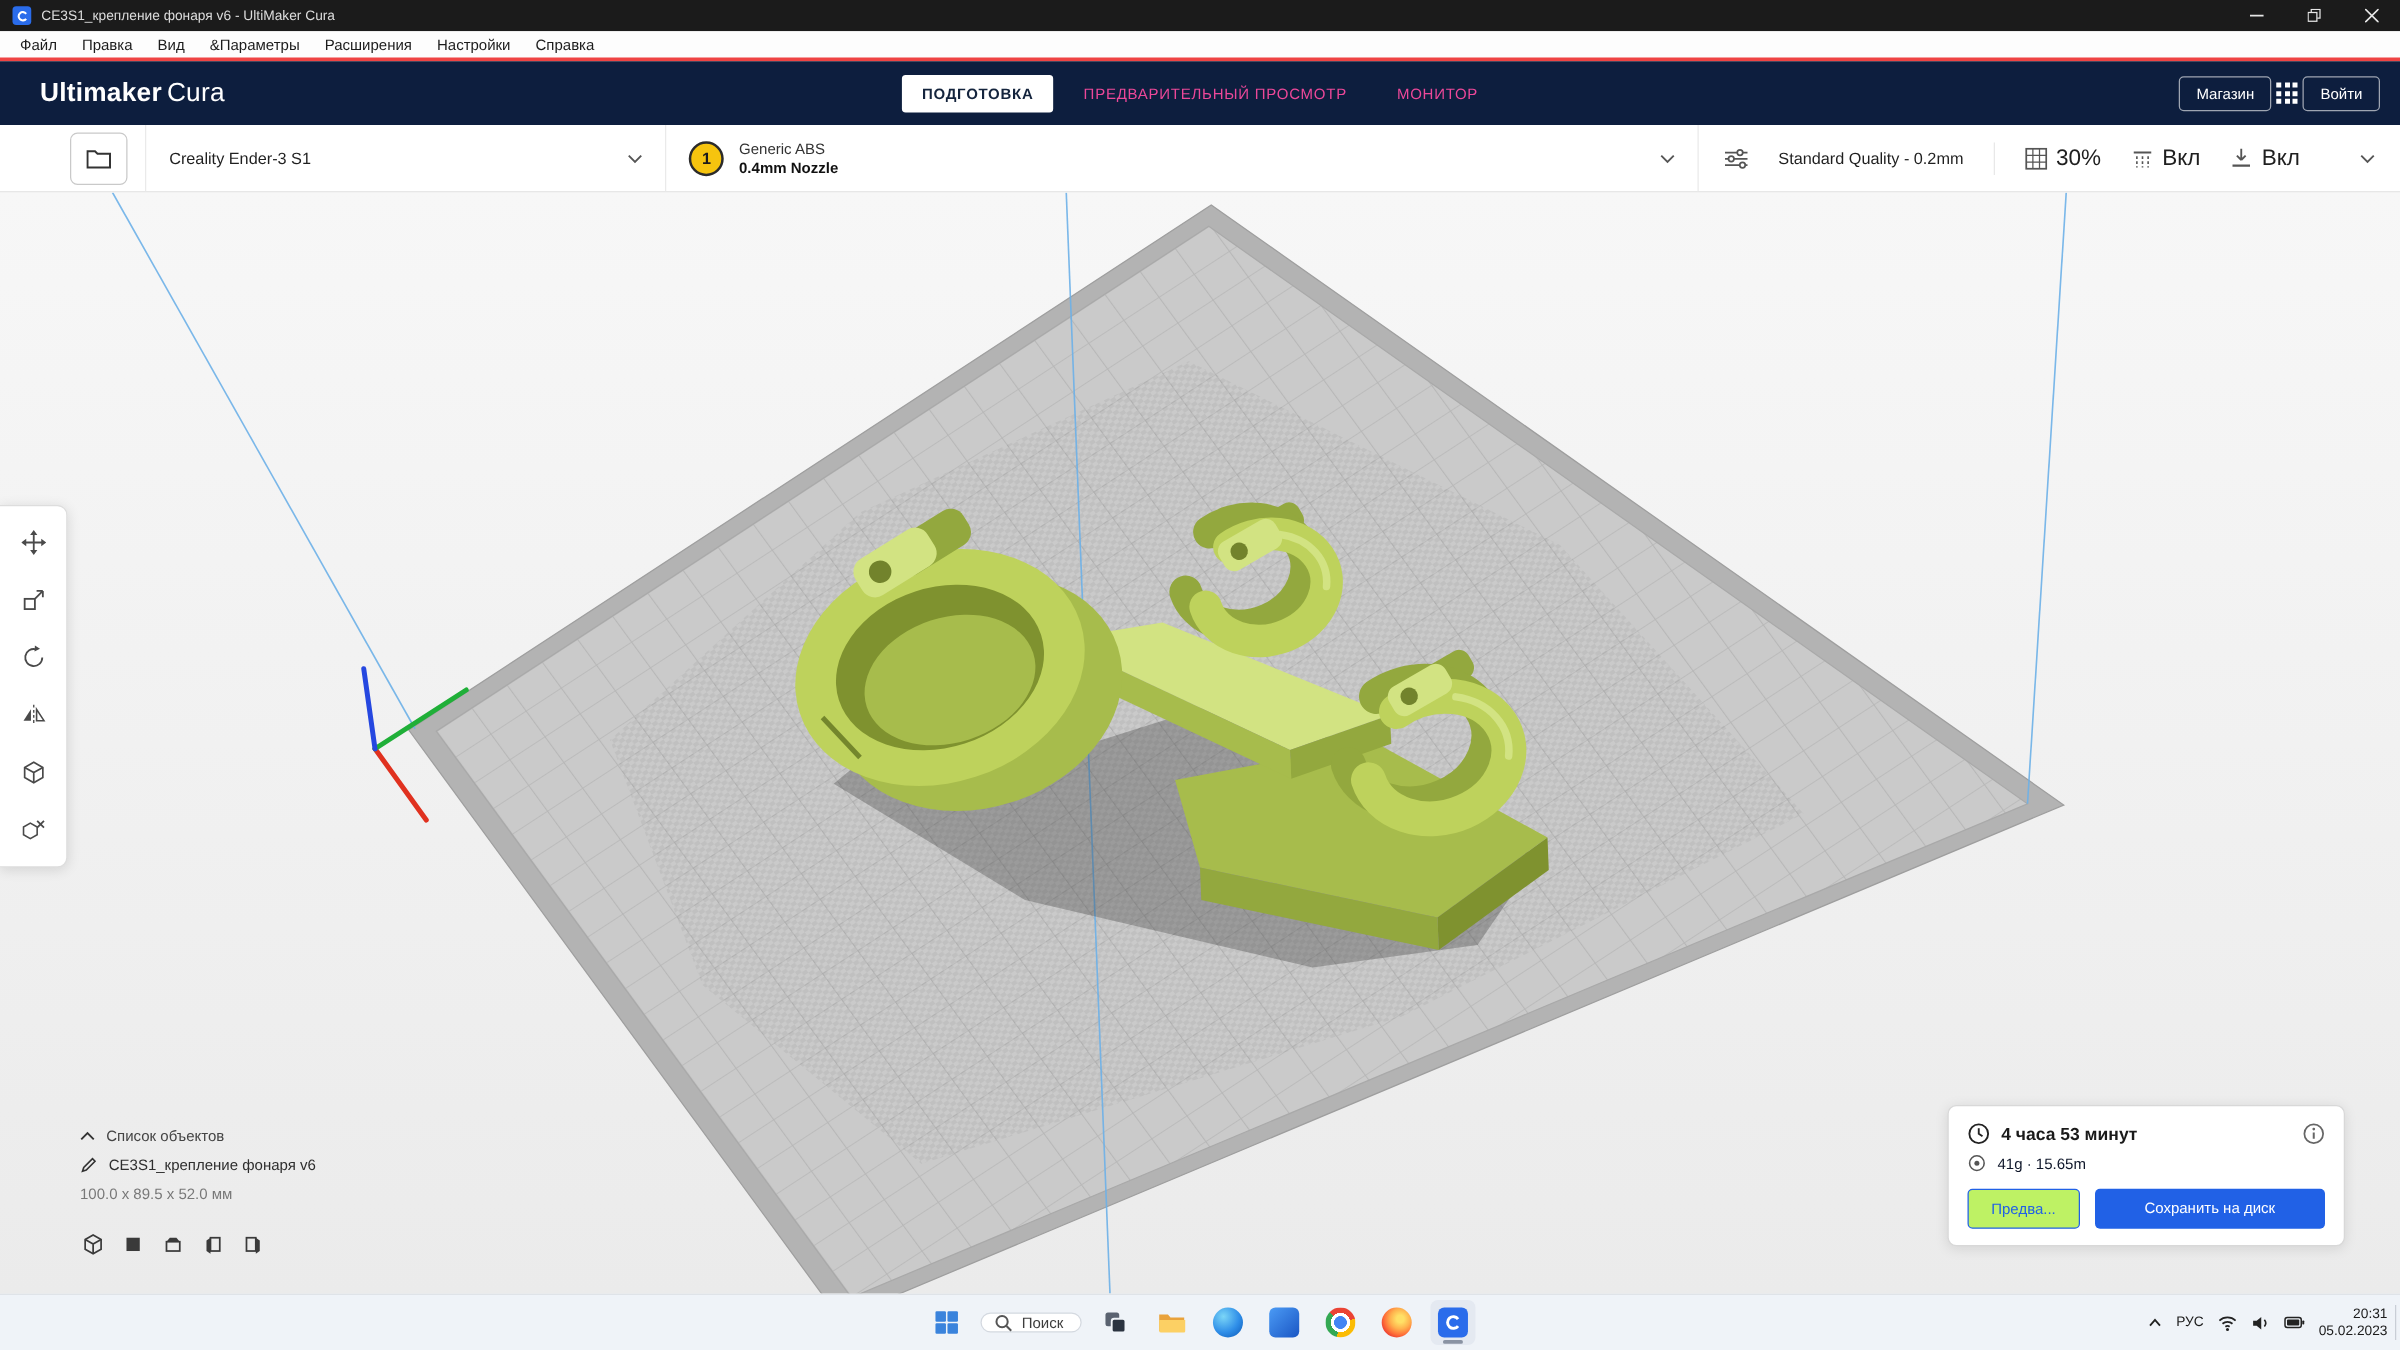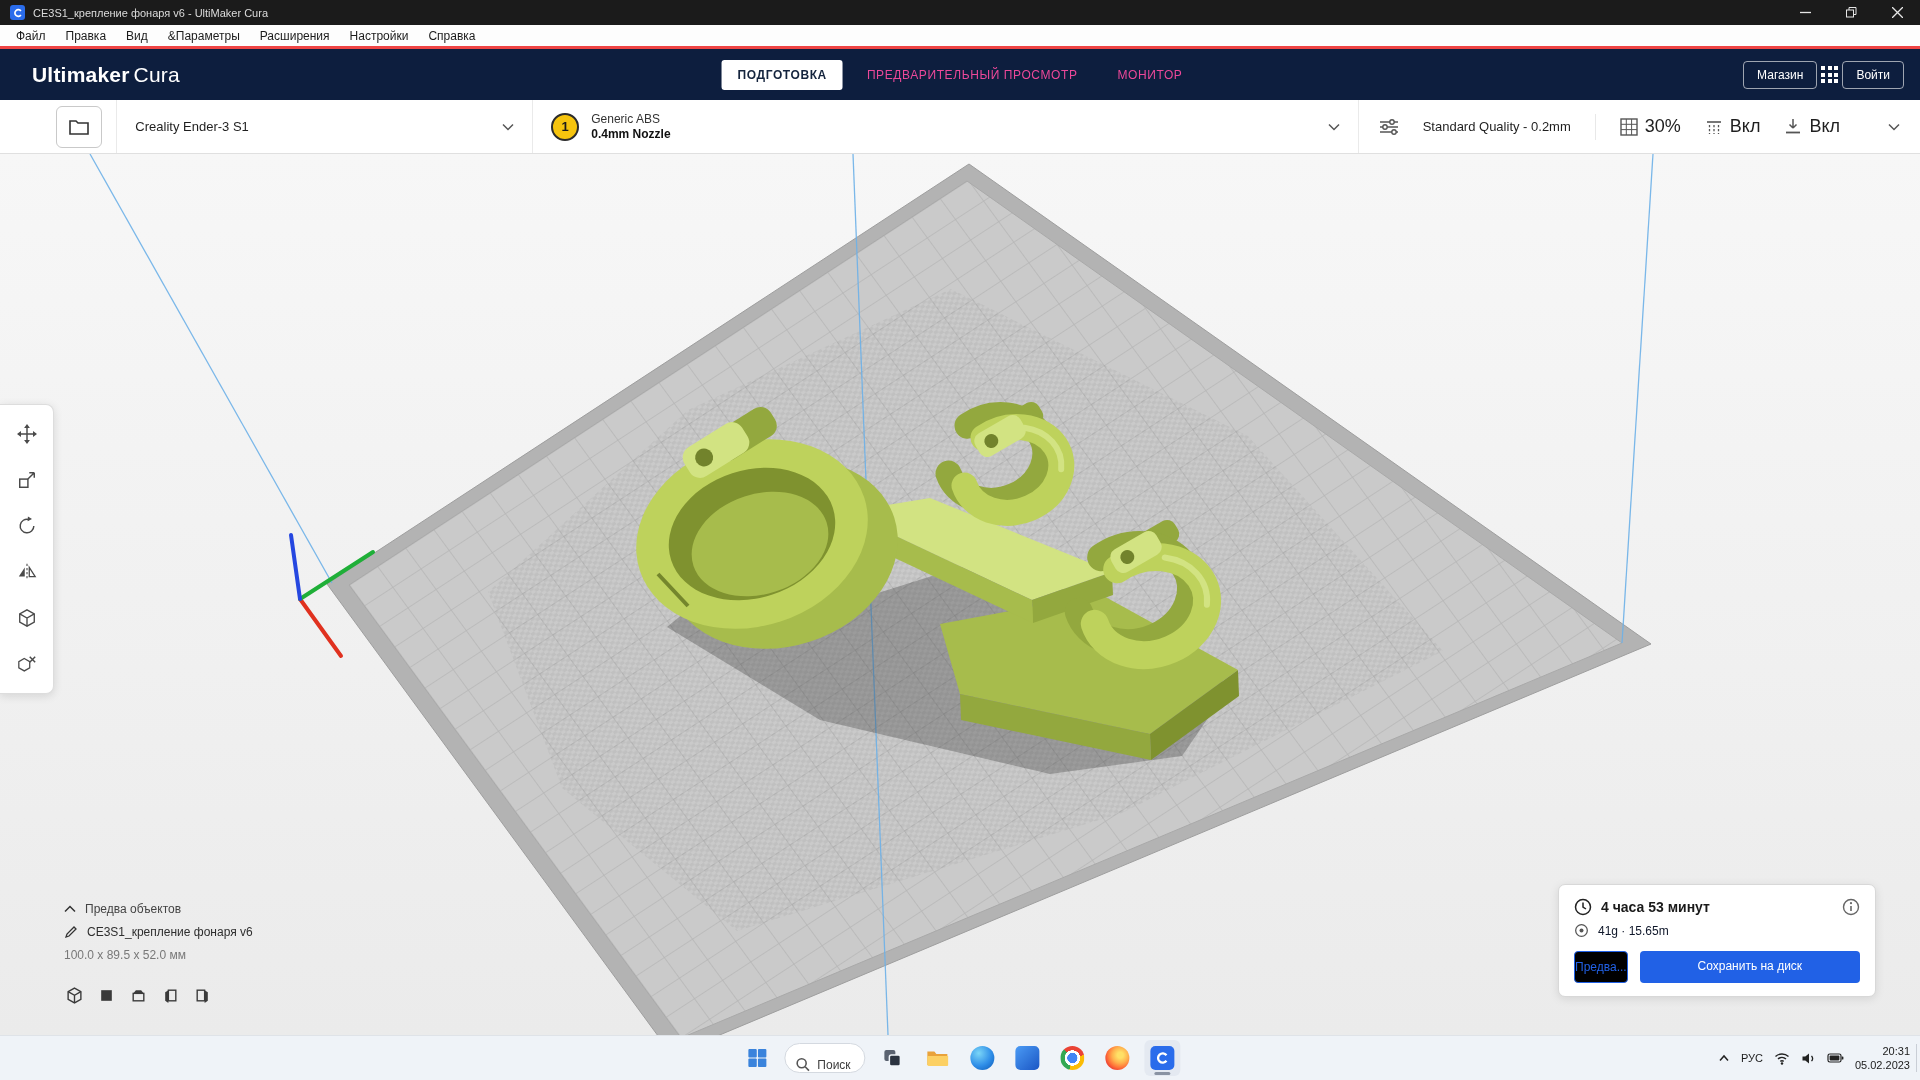--- a/index.html
+++ b/index.html
@@ -69,30 +69,30 @@
   .ol-dims{font-size:12px;color:#787878}
   .ol-views{display:flex;gap:12px;margin-top:14px}
   .view-btn{width:20px;height:20px;display:flex;align-items:center;justify-content:center}
 
   
   .summary-card{position:absolute;left:1558px;top:730px;width:318px;background:#fff;border:1px solid #d8d8d8;border-radius:7px;box-shadow:0 2px 10px rgba(0,0,0,.10);padding:13px 15px}
   .sc-row{display:flex;align-items:center;gap:9px}
   .sc-time{font-size:14px;font-weight:bold;color:#1a1a1a}
   .sc-usage{font-size:12px;color:#0f172a;margin-top:7px}
   .sc-buttons{display:flex;gap:12px;margin-top:13px}
-  .btn-outline{border:1px solid var(--accent);color:var(--accent);background:#000000;border-radius:4px;font-size:12px;padding:8px 0;white-space:nowrap}
+  .btn-outline{border:1px solid var(--accent);color:var(--accent);background:#bef264;border-radius:4px;font-size:12px;padding:8px 18px;white-space:nowrap}
   .btn-primary{flex:1;background:var(--accent);color:#fff;border:none;border-radius:4px;font-size:12px;padding:8px 12px;text-align:center;white-space:nowrap}
 
   
   .taskbar{position:absolute;left:0;bottom:0;width:1920px;height:45px;background:#eff3f8;border-top:1px solid #dfe3e8}
   .tb-center{position:absolute;left:50%;top:0;height:100%;transform:translateX(-50%);display:flex;align-items:center;gap:9px}
   .tb-app{position:relative;width:36px;height:36px;border-radius:6px;display:flex;align-items:center;justify-content:center}
   .tb-app.active{background:#e4e9f1}
   .tb-app.active::after{content:"";position:absolute;bottom:1px;left:50%;transform:translateX(-50%);width:16px;height:3px;border-radius:2px;background:#8a93a3}
-  .search-pill{height:30px;background:#fff;border:1px solid #d4d9e0;border-radius:15px;display:flex;align-items:flex-end;gap:7px;padding:0 14px 0 10px}
+  .search-pill{height:16px;background:#fff;border:1px solid #d4d9e0;border-radius:15px;display:flex;align-items:flex-start;gap:7px;padding:0 14px 0 10px}
   .search-pill span{font-size:12px;color:#3c3c3c}
   .edge-ico{width:24px;height:24px;border-radius:50%;background:radial-gradient(circle at 35% 30%,#7bd6f7,#2f8ee8 55%,#0b57b5)}
   .chrome-ico{width:24px;height:24px;border-radius:50%;background:radial-gradient(circle,#4285f4 0 5px,#fff 5.2px 7.6px,rgba(0,0,0,0) 7.8px),conic-gradient(from -45deg,#ea4335 0 120deg,#fbbc05 0 240deg,#34a853 0)}
   .ff-ico{width:24px;height:24px;border-radius:50%;background:radial-gradient(circle at 62% 38%,#ffe066 0 14%,#ffb14d 38%,#ff7139 60%,#e3262f 85%,#c7172c)}
   .bluesq-ico{width:24px;height:24px;border-radius:5px;background:linear-gradient(135deg,#4b9bf5,#1a56c4)}
   .cura-ico{width:24px;height:24px;border-radius:5px;background:var(--cura-blue);display:flex;align-items:center;justify-content:center}
   .tb-right{position:absolute;right:10px;top:0;height:100%;display:flex;align-items:center;gap:11px}
   .tray-item{display:flex;align-items:center;justify-content:center}
   .lang{font-size:11px;color:#1b1b1b}
   .clock{text-align:right;font-size:11px;color:#1b1b1b;line-height:1.3}
@@ -359,21 +359,21 @@
             <path d="M14 3l6 6M20 3l-6 6" stroke="#4a4a4a" stroke-width="1.6"></path>
           </svg>
       </span>
     </div>
 
     <div class="object-list">
       <div class="ol-row">
         <svg width="12" height="8" viewBox="0 0 12 8">
             <path d="M1 6.5l5-5 5 5" fill="none" stroke="#333" stroke-width="1.5"></path>
           </svg>
-        <span class="ol-title">Предва объектов</span>
+        <span class="ol-title">Список объектов</span>
       </div>
       <div class="ol-row">
         <svg width="14" height="14" viewBox="0 0 14 14">
             <path d="M2 12l1-3 7-7 2 2-7 7z" fill="none" stroke="#333" stroke-width="1.3"></path>
           </svg>
         <span class="ol-name">CE3S1_крепление фонаря v6</span>
       </div>
       <div class="ol-row">
         <span class="ol-dims">100.0 x 89.5 x 52.0 мм</span>
       </div>

